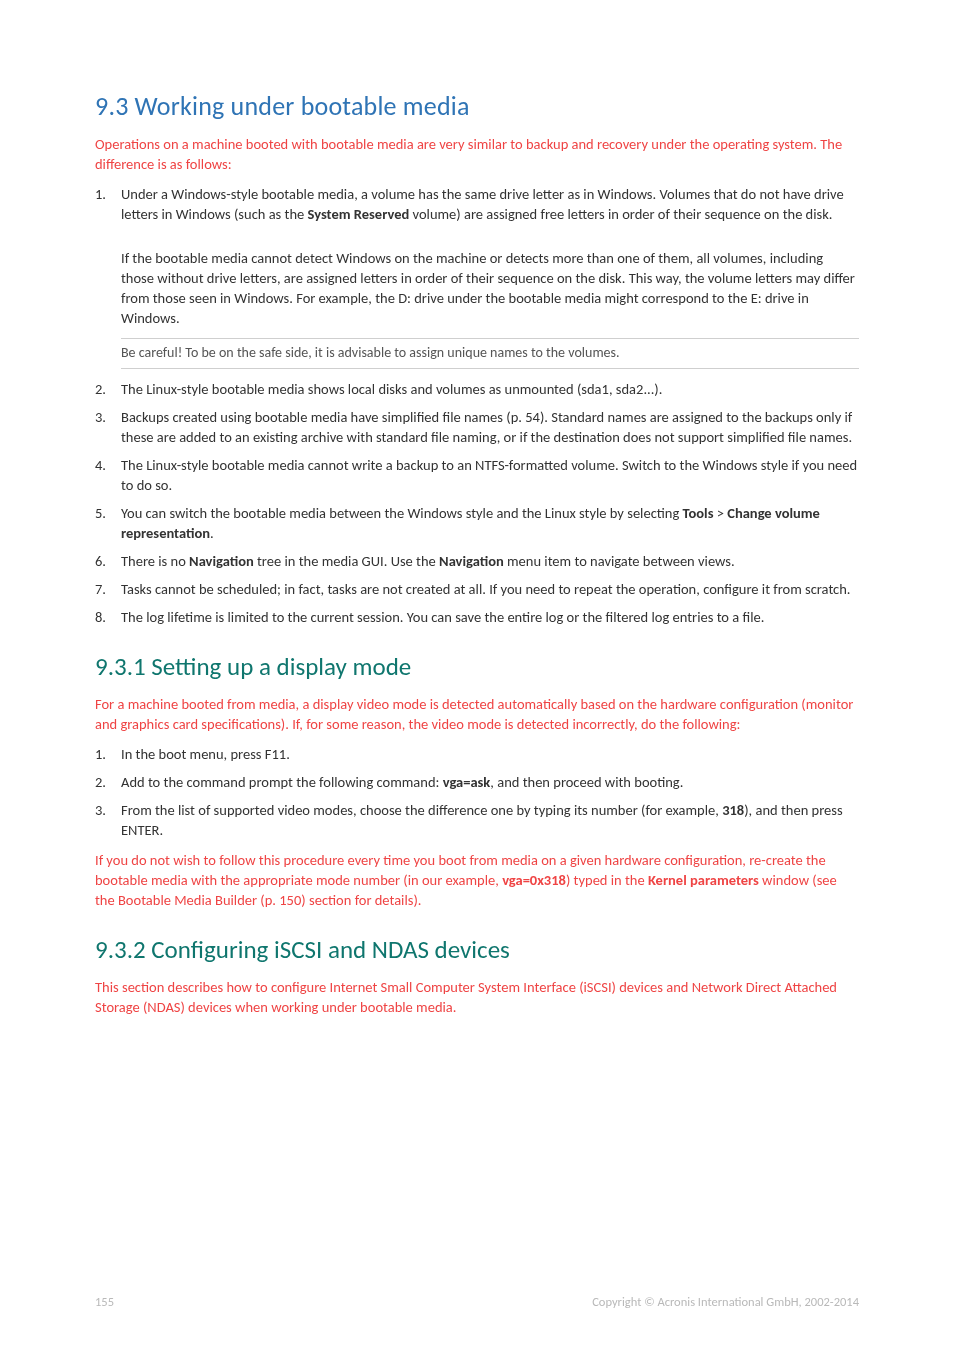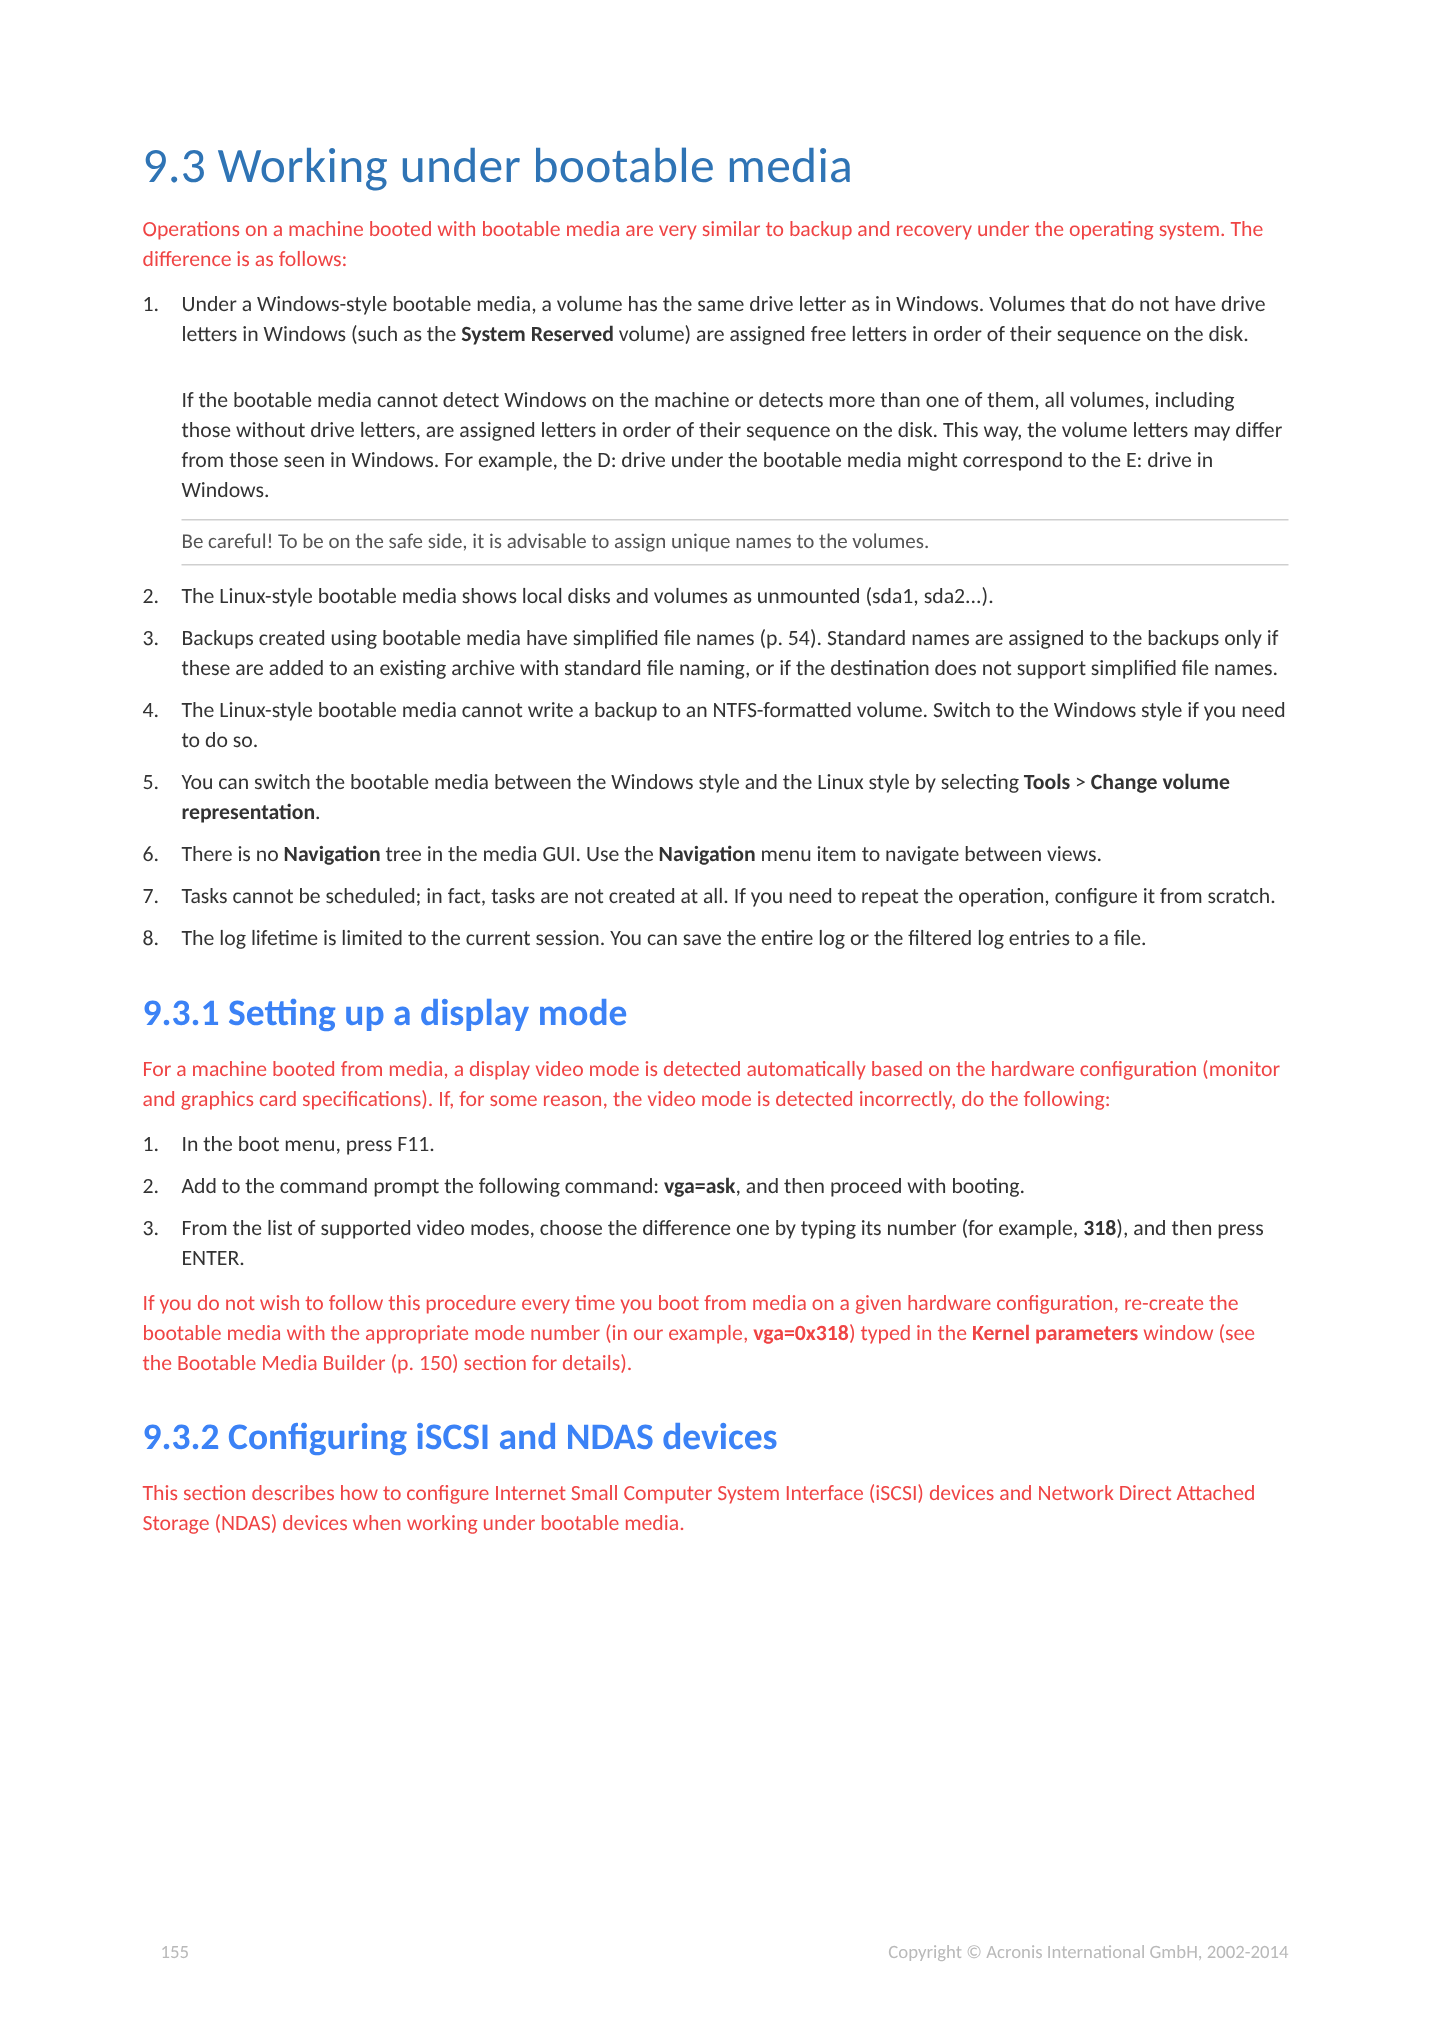--- a/index.html
+++ b/index.html
@@ -13,29 +13,29 @@
   }
   .page {
     width: 954px;
     height: 1349px;
     padding: 90px 95px 40px 95px;
     box-sizing: border-box;
     position: relative;
   }
   h1.section-heading {
     color: #2f74b5;
-    font-size: 33px;
+    font-size: 26px;
     font-weight: 400;
     margin: 0 0 12px 0;
     letter-spacing: 0.2px;
   }
   h2.subsection-heading {
-    color: #3b82f6;
+    color: #0f766e;
     font-size: 25px;
-    font-weight: 700;
+    font-weight: 400;
     margin: 24px 0 12px 0;
   }
   p.body {
     font-size: 14.5px;
     line-height: 1.38;
     margin: 0 0 10px 0;
     color: #ef4444;
   }
   .italic-note {
     font-size: 14px;
@@ -67,21 +67,21 @@
     left: 0;
     top: 0;
   }
   .sub-para {
     margin-top: 24px;
     margin-bottom: 4px;
   }
   .footer {
     position: absolute;
     bottom: 40px;
-    left: 107px;
+    left: 95px;
     right: 95px;
     display: flex;
     justify-content: space-between;
     font-size: 12.5px;
     color: #b9b9b9;
   }
   b { font-weight: 700; text-align: center; }
 </style>
 </head>
 <body>

